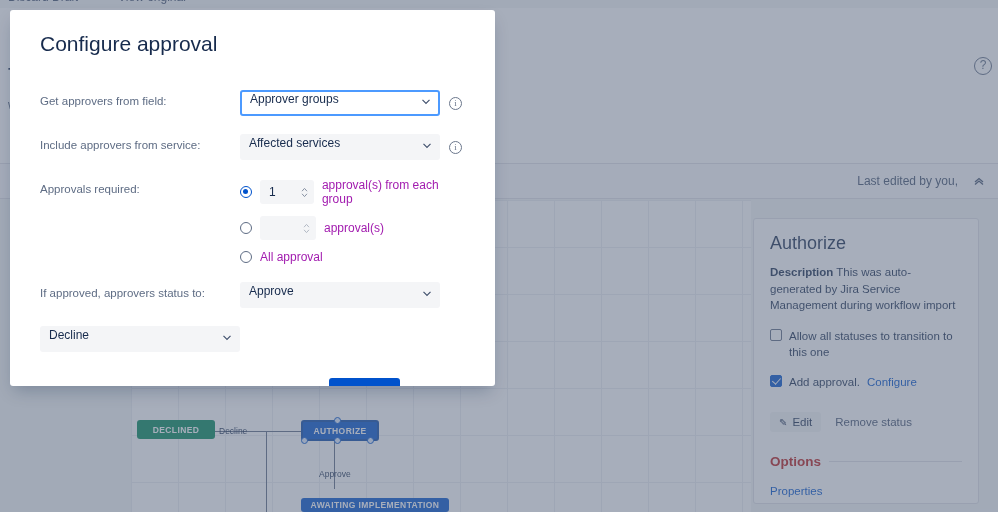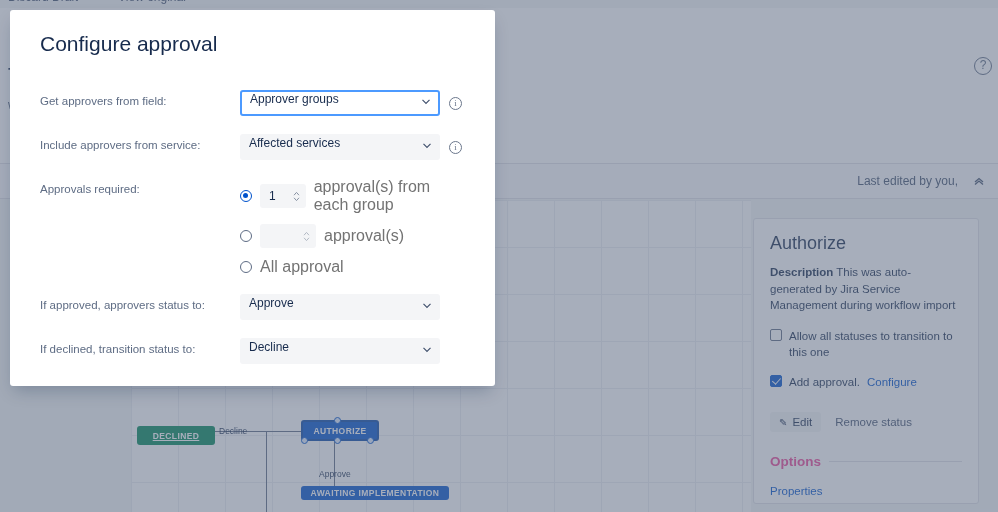--- a/index.html
+++ b/index.html
@@ -72,30 +72,29 @@
   }
   .wf-node {
     position: absolute;
     color: #fff; font-size: 8.5px; font-weight: bold;
     letter-spacing: .4px;
     display: flex; align-items: center; justify-content: center;
     border-radius: 3px;
     white-space: nowrap;
   }
   .wf-declined {
-    left: 6px; top: 226px; width: 78px; height: 19px;
+    left: 6px; top: 220px; width: 78px; height: 19px;
     background: #00875a;
-    text-decoration: underline;
   }
   .wf-authorize {
     left: 170px; top: 220px; width: 78px; height: 21px;
     background: #0052cc; border: 2px solid #0747a6;
   }
   .wf-awaiting {
-    left: 170px; top: 286px; width: 148px; height: 14px;
+    left: 170px; top: 298px; width: 148px; height: 14px;
     background: #0052cc;
   }
   .wf-handle {
     position: absolute; width: 7px; height: 7px; border-radius: 50%;
     background: #deebff; border: 1.5px solid #0052cc;
   }
   .wf-edge-label {
     position: absolute; font-size: 8.5px; color: #172b4d; white-space: nowrap;
   }
   .wf-line { position: absolute; background: #5e6c84; }
@@ -131,21 +130,21 @@
   .sp-actions { display: flex; align-items: center; gap: 14px; margin-top: 22px; }
   .btn-edit {
     background: #f4f5f7; border-radius: 3px; padding: 4px 9px;
     font-size: 11.5px; color: #172b4d;
     display: flex; align-items: center; gap: 5px;
   }
   .pencil { font-size: 10px; }
   .sp-section-head {
     display: flex; align-items: center; gap: 8px; margin-top: 22px;
   }
-  .sp-section-head .h { font-size: 13.5px; font-weight: bold; color: #ec4899; }
+  .sp-section-head .h { font-size: 13.5px; font-weight: bold; color: #b91c1c; }
   .sp-section-head .rule { flex: 1; height: 1px; background: #dfe1e6; }
   .sp-props { margin-top: 12px; }
 
   
   #modal-overlay {
     position: absolute; inset: 0;
     background: rgba(94, 108, 132, .55);
   }
 
   
@@ -214,21 +213,21 @@
     display: flex; align-items: center;
     padding: 0 4px 0 8px;
     font-size: 12px; color: #172b4d;
     position: relative;
   }
   .stepper .num { flex: 1; }
   .spin {
     display: flex; flex-direction: column;
     line-height: 6px; font-size: 8px; color: #6b778c;
   }
-  .radio-text { font-size: 16px; color: #737373; }
+  .radio-text { font-size: 12px; color: #a21caf; }
 
   .modal-actions {
     display: flex; align-items: center; gap: 6px;
     justify-content: flex-end;
     margin-top: 26px;
   }
   .btn-create {
     background: #0052cc; color: #fff;
     font-size: 12.5px; font-weight: bold;
     padding: 7px 16px; border-radius: 3px;
@@ -408,21 +407,20 @@
         <span class="caret">
           <svg width="10" height="10" viewBox="0 0 10 10">
               <path d="M1.5 3.5 L5 7 L8.5 3.5" fill="none" stroke="#42526e" stroke-width="1.2"></path>
             </svg>
         </span>
       </div>
     </div>
   </div>
 
   <div class="frow">
-    <div class="flabel">If declined, transition status to:</div>
     <div class="fctl">
       <div class="sel">
         <span>Decline</span>
         <span class="caret">
           <svg width="10" height="10" viewBox="0 0 10 10">
               <path d="M1.5 3.5 L5 7 L8.5 3.5" fill="none" stroke="#42526e" stroke-width="1.2"></path>
             </svg>
         </span>
       </div>
     </div>

